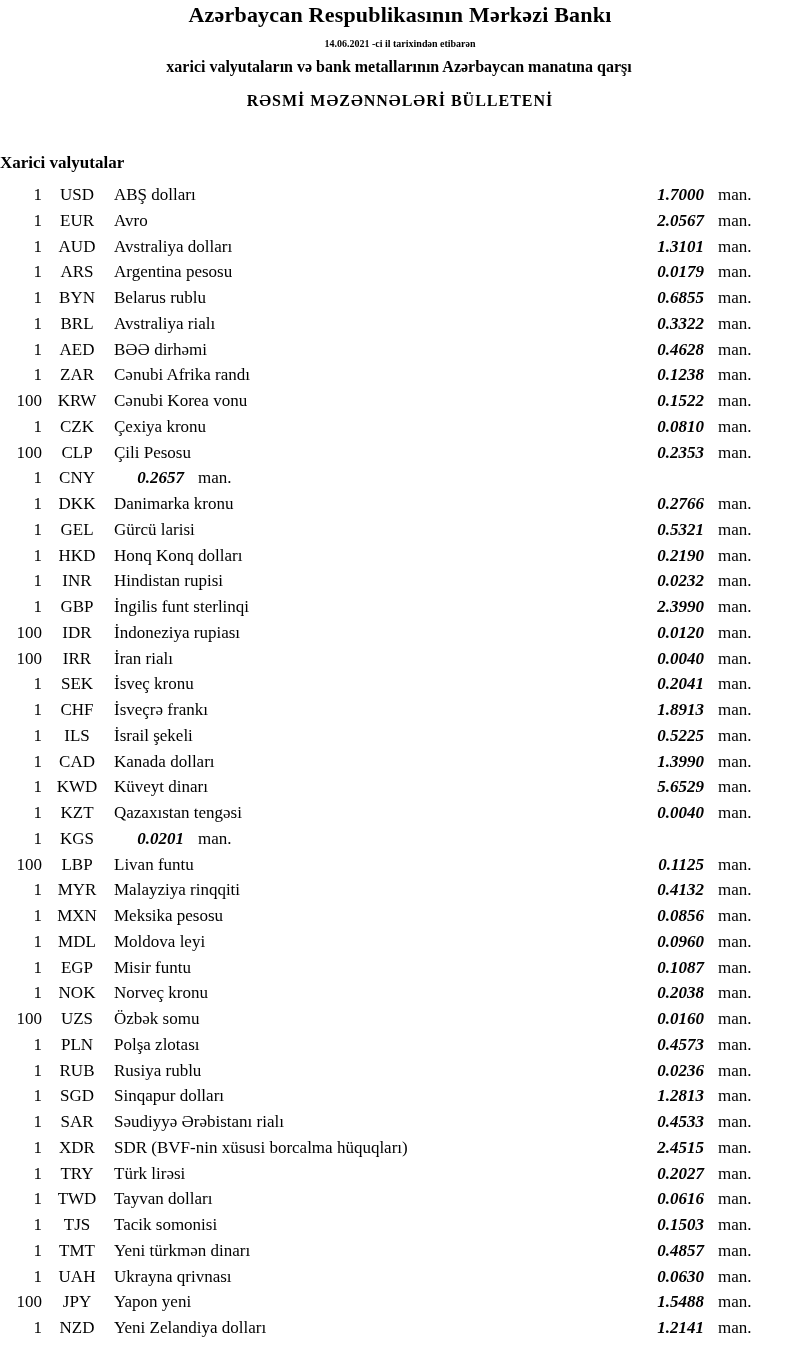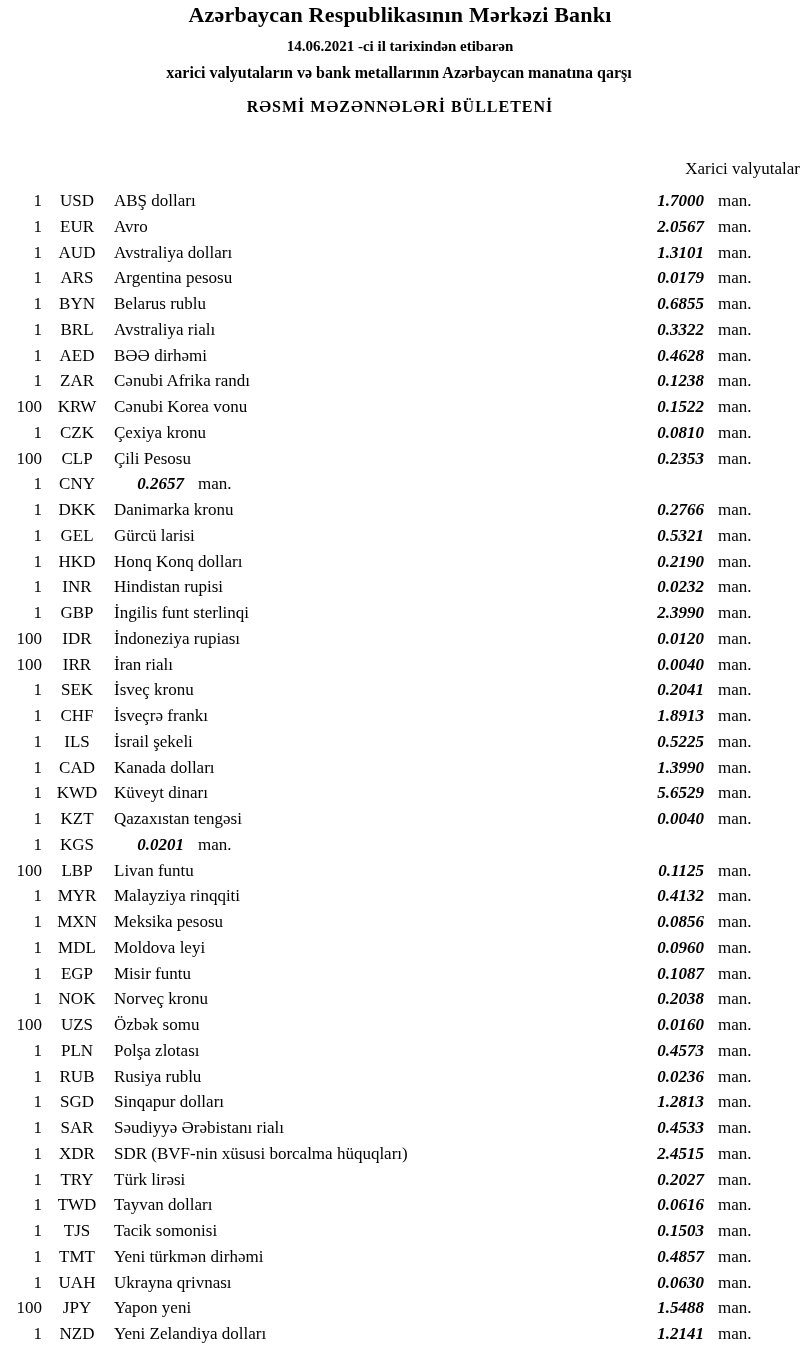--- a/index.html
+++ b/index.html
@@ -20,39 +20,39 @@
     height: 1348px;
   }
   .doc-header { text-align: center; }
   .bank-title {
     font-size: 22px;
     font-weight: bold;
     margin: 2px 0 10px 0;
     letter-spacing: 0.2px;
   }
   .date-line {
-    font-size: 15px;
+    font-size: 10px;
     font-weight: bold;
     margin: 0 0 9px 0;
   }
   .subtitle {
     font-size: 16px;
     font-weight: bold;
     margin: 0 2px 8px 0;
   }
   .bulletin-title {
     font-size: 16px;
     font-weight: bold;
     letter-spacing: 1px;
     margin: 16px;
   }
   .section-title {
-    text-align: right;
+    text-align: left;
     font-size: 17px;
-    font-weight: normal;
+    font-weight: bold;
     margin: 43px 0 9px 0;
   }
   .rates {
     padding: 0 38px 0 12px;
   }
   .rate-row {
     display: flex;
     align-items: baseline;
     height: 25.75px;
     font-size: 17px;
@@ -383,21 +383,21 @@
       <div class="rate-row">
         <span class="nominal">1</span>
         <span class="code">TJS</span>
         <span class="name">Tacik somonisi</span>
         <span class="rate">0.1503</span>
         <span class="unit">man.</span>
       </div>
       <div class="rate-row">
         <span class="nominal">1</span>
         <span class="code">TMT</span>
-        <span class="name">Yeni türkmən dirhəmi</span>
+        <span class="name">Yeni türkmən dinarı</span>
         <span class="rate">0.4857</span>
         <span class="unit">man.</span>
       </div>
       <div class="rate-row">
         <span class="nominal">1</span>
         <span class="code">UAH</span>
         <span class="name">Ukrayna qrivnası</span>
         <span class="rate">0.0630</span>
         <span class="unit">man.</span>
       </div>

